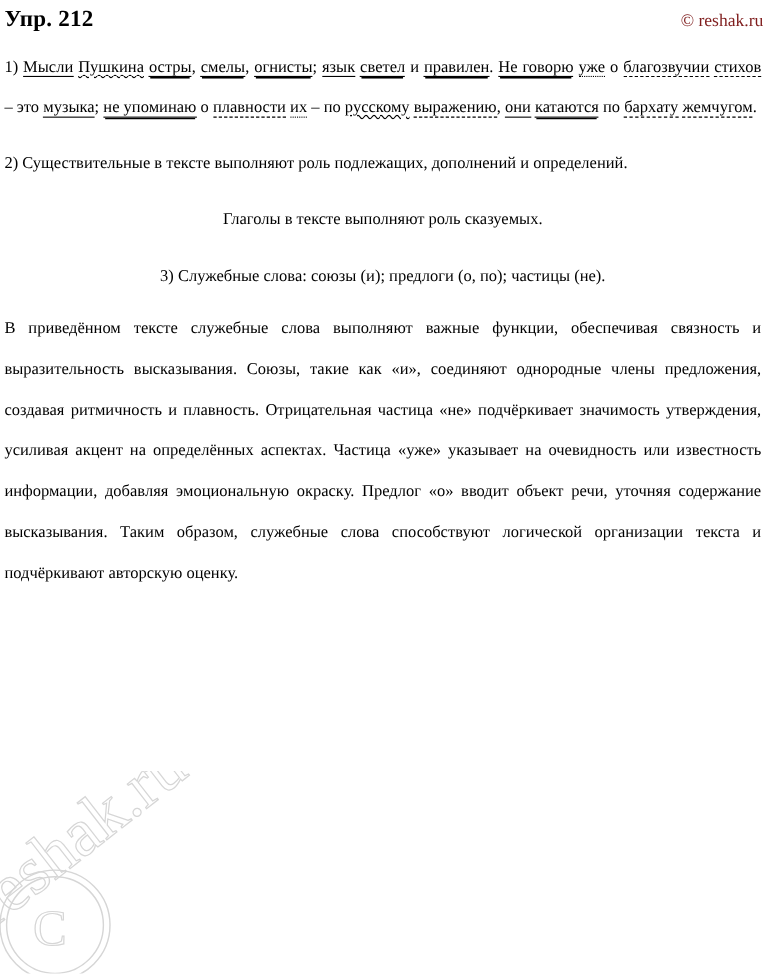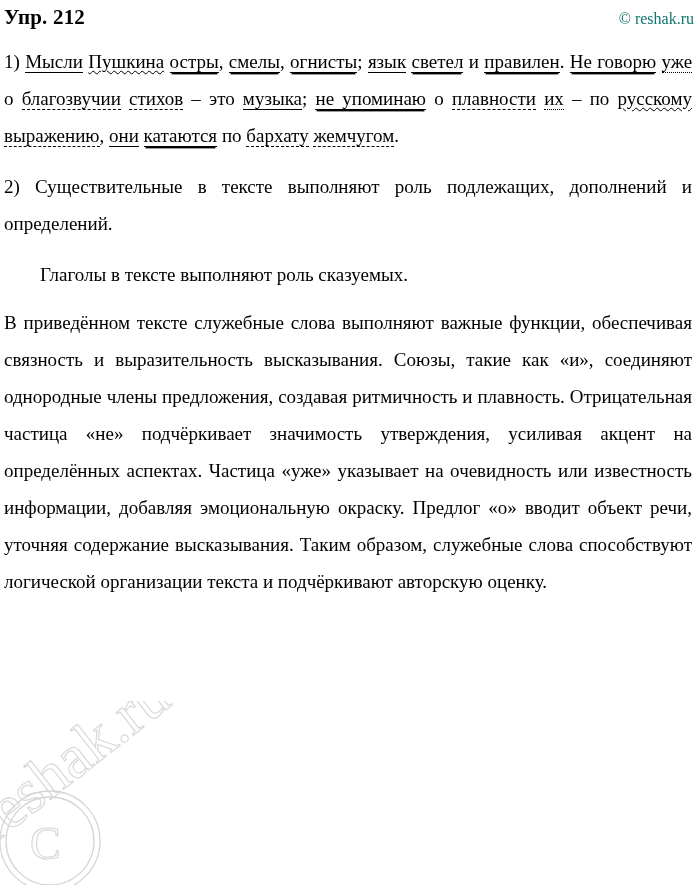--- a/index.html
+++ b/index.html
@@ -50,30 +50,30 @@
 
   
   .content {
     position: relative;
     z-index: 2;
     padding: 0 6px 0 2px;
   }
   p.para {
     margin: 0 0 0 0;
     padding: 0;
-    font-size: 19px;
+    font-size: 15px;
     line-height: 37px;
     text-align: justify;
     text-justify: inter-word;
     word-spacing: 0;
   }
   p.para.first { margin-top: 9px; }
   p.para.gap   { margin-top: 14px; }
   p.para.gap-sm{ margin-top: 11px; }
-  p.para.nojust { text-align: left; margin-left: 36px; }
+  p.para.nojust { text-align: center; }
 
   
   .u-solid {
     border-bottom: 1.6px solid #000;
     padding-bottom: 0px;
     line-height: 1;
   }
   .u-double {
     border-bottom: 1.4px solid #000;
     box-shadow: 0 3px 0 -1.6px #000;
@@ -129,33 +129,34 @@
     stroke-width: 1.3px;
   }
 </style>
 </head>
 <body>
 
 <div id="page">
 
   <div class="header-row">
     <div class="ex-title">Упр. 212</div>
-    <div class="site-credit" style="color: #0f766e;">© reshak.ru</div>
+    <div class="site-credit" style="color: #7f1d1d;">© reshak.ru</div>
   </div>
 
   <div class="content">
 
     <p class="para first"><span>1)</span> <span class="u-solid">Мысли</span> <span class="u-wavy">Пушкина</span> <span class="u-double">остры</span>, <span class="u-double">смелы</span>, <span class="u-double">огнисты</span>; <span class="u-solid">язык</span> <span class="u-double">светел</span> и <span class="u-double">правилен</span>. <span class="u-double">Не говорю</span> <span class="u-dashdot">уже</span> о <span class="u-dash">благозвучии</span> <span class="u-dash">стихов</span> – это <span class="u-solid">музыка</span>; <span class="u-double">не упоминаю</span> о <span class="u-dash">плавности</span> <span class="u-dashdot">их</span> – по <span class="u-wavy">русскому</span> <span class="u-dash">выражению</span>, <span class="u-solid">они</span> <span class="u-double">катаются</span> по <span class="u-dash">бархату</span> <span class="u-dash">жемчугом</span>.</p>
 
     <p class="para gap">2)  Существительные в тексте выполняют роль подлежащих, дополнений и определений.</p>
 
     <p class="para gap nojust">Глаголы в тексте выполняют роль сказуемых.</p>
 
 
 
+    <p class="para gap nojust">3) Служебные слова: союзы (и); предлоги (о, по); частицы (не).</p>
 
     <p class="para gap-sm">В приведённом тексте служебные слова выполняют важные функции, обеспечивая связность и выразительность высказывания. Союзы, такие как «и», соединяют однородные члены предложения, создавая ритмичность и плавность. Отрицательная частица «не» подчёркивает значимость утверждения, усиливая акцент на определённых аспектах. Частица «уже» указывает на очевидность или известность информации, добавляя эмоциональную окраску. Предлог «о» вводит объект речи, уточняя содержание высказывания. Таким образом, служебные слова способствуют логической организации текста и подчёркивают авторскую оценку.</p>
 
   </div>
 
   <div id="watermark">
     <svg width="300" height="190" viewBox="0 0 300 190" xmlns="http://www.w3.org/2000/svg">
       <g transform="rotate(-38 110 110)">
         <text class="wm-text" x="6" y="72">reshak.ru</text>
       </g>

